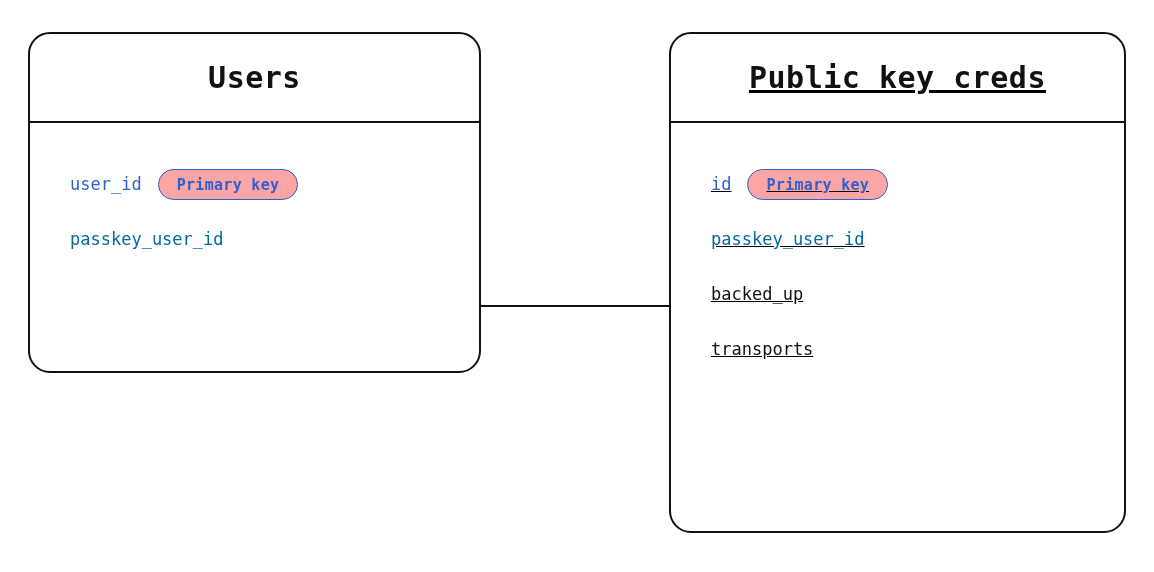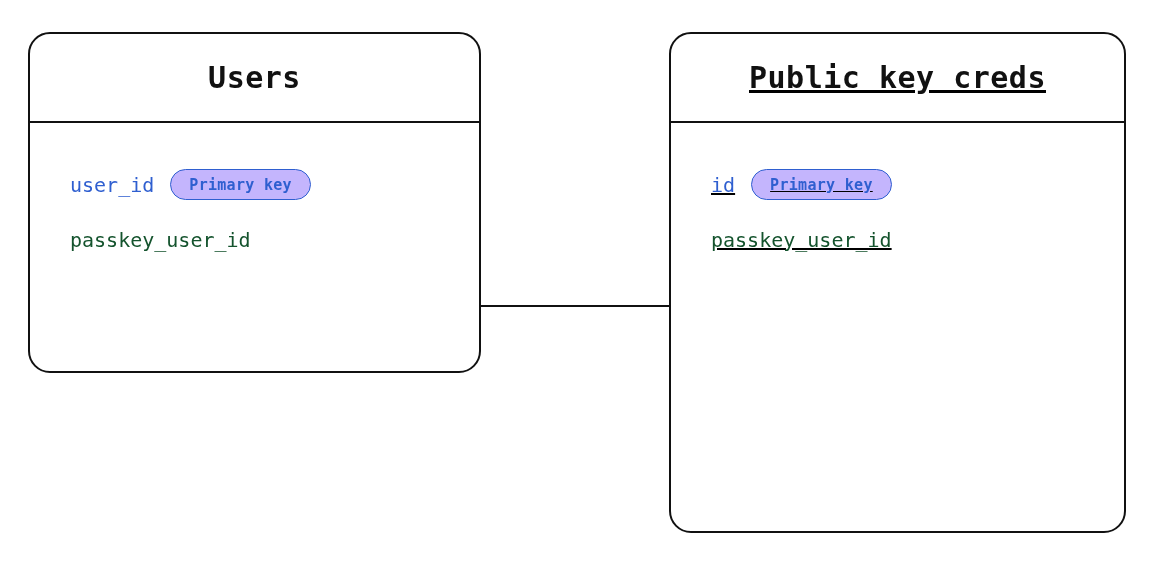--- a/index.html
+++ b/index.html
@@ -65,45 +65,45 @@
 
   .field-row {
     height: 55px;
     display: flex;
     align-items: center;
     gap: 16px;
   }
 
   .field-name {
     font-family: "DejaVu Sans Mono", "Liberation Mono", monospace;
-    font-size: 20px;
+    font-size: 17px;
     line-height: 1;
     color: #111111;
     white-space: nowrap;
   }
   .field-name.is-pk    { color: #2f5fd0; }
-  .field-name.is-fk    { color: #14532d; }
+  .field-name.is-fk    { color: #0369a1; }
   .field-name.is-plain { color: #111111; }
 
   .pk-badge {
     box-sizing: border-box;
     display: inline-flex;
     align-items: center;
     justify-content: center;
     height: 31px;
     padding: 0 18px;
     border: 1.6px solid #2f5fd0;
     border-radius: 999px;
     color: #2f5fd0;
     font-family: "DejaVu Sans Mono", "Liberation Mono", monospace;
     font-weight: bold;
     font-size: 15px;
     letter-spacing: 0.3px;
     white-space: nowrap;
-    background: #c4b5fd;
+    background: #fca5a5;
   }
 </style>
 </head>
 <body>
 
 <div id="canvas">
 
   <div class="connector" style="left:479px; top:305px; width:192px; height:2px;"></div>
 
   <div class="entity" style="left:28px; top:32px; width:453px; height:341px;">
@@ -138,19 +138,25 @@
       <div class="field-row">
         <span class="field-name is-pk">id</span>
         <span class="pk-badge">Primary key</span>
       </div>
 
 
       <div class="field-row">
         <span class="field-name is-fk">passkey_user_id</span>
       </div>
 
+      <div class="field-row">
+        <span class="field-name is-plain">backed_up</span>
+      </div>
 
 
+      <div class="field-row">
+        <span class="field-name is-plain">transports</span>
+      </div>
 
     </div>
   </div>
 
 </div>
 
 </body></html>

